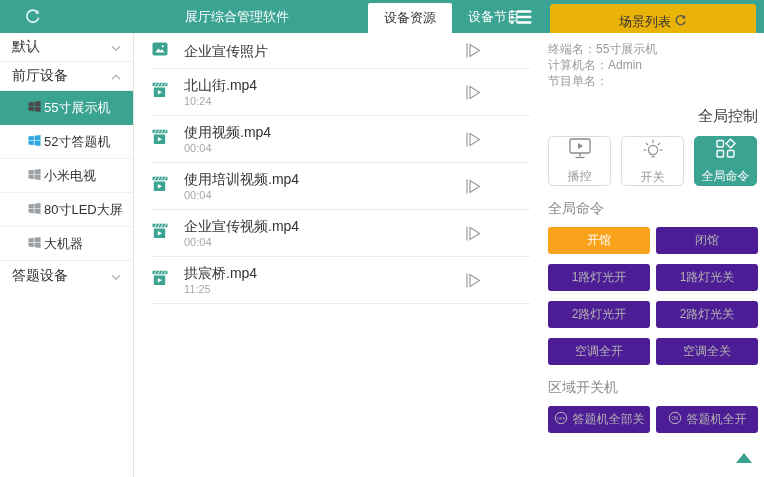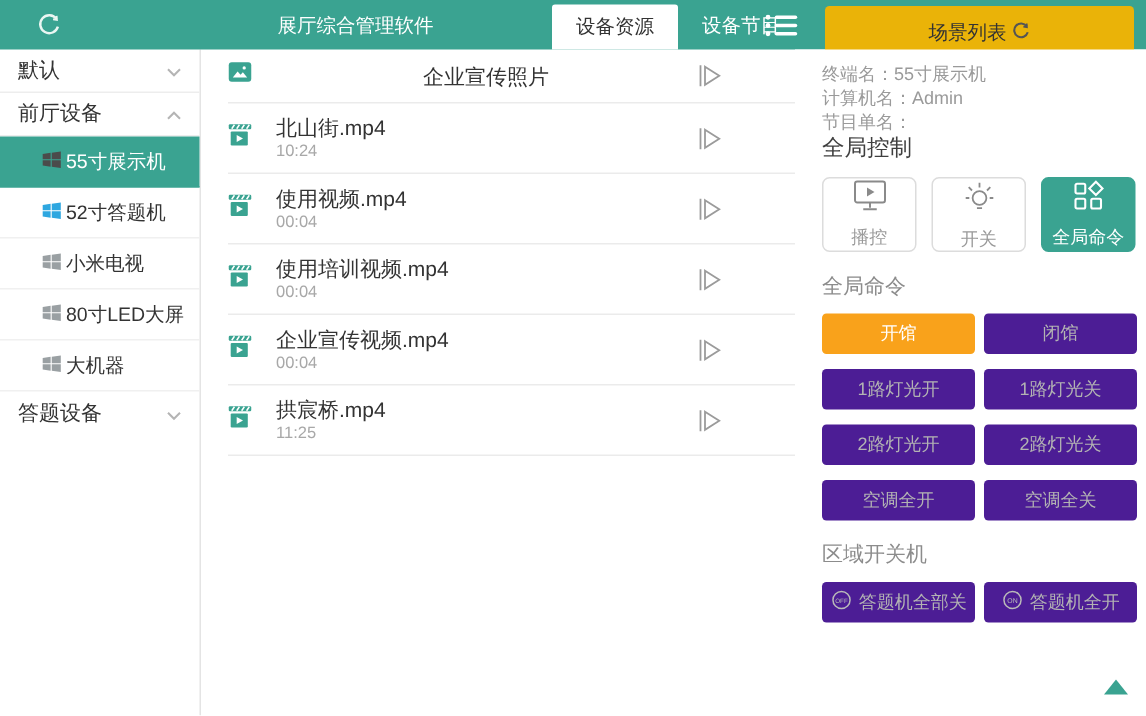--- a/index.html
+++ b/index.html
@@ -29,30 +29,30 @@
   .group-header.noline { border-bottom:none;gap:16px; }
   .device-item { height:34px; padding-left:28px; display:flex; align-items:center; gap:3px;
     font-size:13px; color:#333; border-bottom:1px solid #f0f0f0; cursor:pointer; }
   .device-item.selected { background:#3AA391; color:#fff; border-bottom-color:#3AA391; }
   .win-dark { color:#4b4b4b; } .win-blue { color:#2ea7e0; } .win-gray { color:#9aa0a3; }
 
   
   .media { flex:1; background:#fff; }
   .media-row { height:47px; margin-left:18px; padding-right:0; display:flex; align-items:center;
     border-bottom:1px solid #ebebeb; cursor:pointer; }
-  .media-row.short { height:36px;text-align:center; }
+  .media-row.short { height:36px; }
   .m-texts { margin-left:16px; flex:1; display:flex; flex-direction:column; justify-content:center; }
   .m-name { font-size:14px; color:#333; line-height:16px; }
   .m-dur { font-size:11px; color:#a8a8a8; margin-top:2px; }
   .m-play { margin-right:48px; display:flex; align-items:center; cursor:pointer; }
 
   
   .panel { width:234px; position:relative; padding:8px 6px 0 18px; background:#fff; }
   .info-line { font-size:12px; color:#9a9a9a; line-height:16px; white-space:nowrap; }
-  .sec-title { font-size:15px; color:#3f3f3f; margin:0 0 10px; }
+  .sec-title { font-size:15px; color:#3f3f3f; margin:18px 0 10px;text-align:right; }
   .sec-sub { font-size:14px; color:#8c8c8c; margin:14px 0 9px; }
   .ctrl-row { display:flex; gap:10px; }
   .ctrl-btn { width:63px; height:50px; background:#fff; border:1px solid #dcdcdc; border-radius:5px;
     display:flex; flex-direction:column; align-items:center; justify-content:center; gap:5px;
     font-size:12px; color:#999; cursor:pointer; }
   .ctrl-btn.active { background:#3AA391; border-color:#3AA391; color:#fff; }
   .cmd-grid { display:grid; grid-template-columns:1fr 1fr; column-gap:6px; row-gap:10px; }
   .cmd-btn { height:27px; background:#4c1d95; border:none; border-radius:3px; font-size:12px; color:#b3b3b3;
     display:flex; align-items:center; justify-content:center; gap:5px; cursor:pointer;
     font-family:inherit; }

